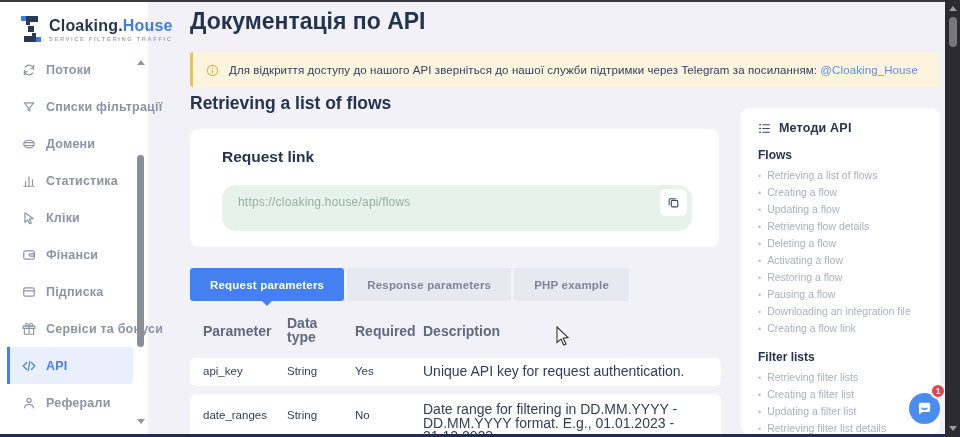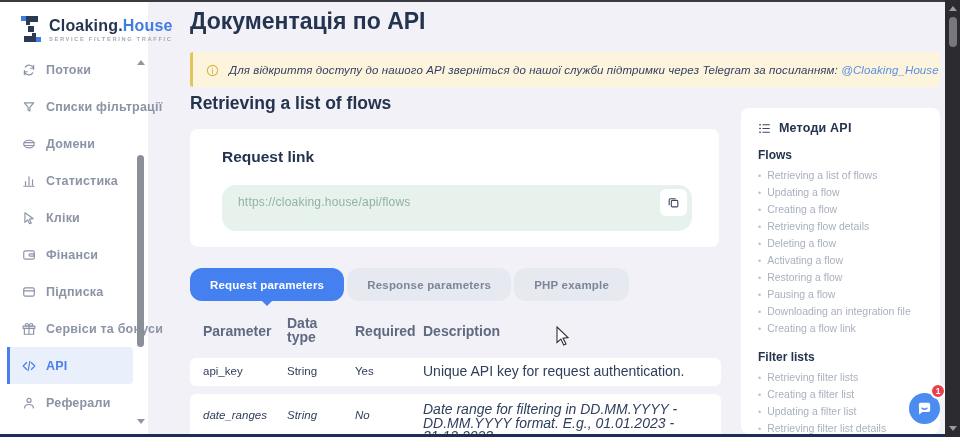--- a/index.html
+++ b/index.html
@@ -33,54 +33,54 @@
   .side-scroll .down  { bottom:10px; border-top:5px solid #8f97a5; }
   .side-scroll .thumb { position:absolute; top:153px; height:192px; left:1px; width:7px; background:#8b8f98; border-radius:4px; }
 
   
   .page-title { position:absolute; left:190px; top:8px; font-size:23px; font-weight:800; color:#24344f; }
 
   .banner { position:absolute; left:190px; top:52px; width:750px; height:35px; background:#fdf4de;
             border-left:3px solid #e2c65c; border-radius:3px; display:flex; align-items:center; padding-left:13px; }
   .info-icon { width:13px; height:13px; flex:0 0 13px; }
   .info-icon svg { width:13px; height:13px; stroke:#d6b645; fill:none; stroke-width:2; stroke-linecap:round; }
-  .banner-text { font-size:11.5px; color:#33415e; margin-left:10px; letter-spacing:.1px;font-style:italic; }
+  .banner-text { font-size:11.5px; color:#33415e; margin-left:10px; letter-spacing:.1px; }
   .banner-link { color:#5a8fe0; cursor:pointer; }
 
   .section-title { position:absolute; left:190px; top:93px; font-size:17.5px; font-weight:800; color:#24344f; }
 
   .request-card { position:absolute; left:190px; top:129px; width:529px; height:118px; background:#fff; border-radius:8px; }
   .request-card h3 { position:absolute; left:32px; top:19px; font-size:15.5px; font-weight:800; color:#24344f; }
   .url-field { position:absolute; left:32px; top:56px; width:470px; height:46px; background:#e7f2ec; border-radius:14px; }
   .url-text { position:absolute; left:16px; top:0; line-height:35px; font-size:12px; color:#93b2a1; letter-spacing:.2px; }
   .copy-btn { position:absolute; right:5px; top:4px; width:27px; height:27px; background:#fff; border:none; border-radius:6px; cursor:pointer; display:flex; align-items:center; justify-content:center; }
   .copy-btn svg { width:13px; height:13px; stroke:#39485f; fill:none; stroke-width:2; stroke-linejoin:round; }
 
   .tabs { position:absolute; left:190px; top:268px; display:flex; gap:3px; }
-  .tab { height:33px; border-radius:12px; border:none; background:#e7e9f1; color:#7d8698; font-family:inherit;
+  .tab { height:33px; border-radius:3px; border:none; background:#e7e9f1; color:#7d8698; font-family:inherit;
          font-size:11.5px; font-weight:700; padding:0 20px; cursor:pointer; position:relative; letter-spacing:.2px; }
   .tab.active { background:#4480ef; color:#fff; }
   .tab.active::after { content:""; position:absolute; left:50%; bottom:-5px; transform:translateX(-50%);
          border-left:6px solid transparent; border-right:6px solid transparent; border-top:6px solid #4480ef; }
 
   .thead { position:absolute; left:190px; top:310px; width:531px; height:38px; color:#5f6a80; font-size:14px; font-weight:600; }
   .thead .c1 { position:absolute; left:13px;  top:13px; }
   .thead .c2 { position:absolute; left:97px;  top:6px; width:40px; line-height:14px; }
   .thead .c3 { position:absolute; left:165px; top:13px; }
   .thead .c4 { position:absolute; left:233px; top:13px; }
 
   .trow { position:absolute; left:190px; width:531px; background:#fff; border-radius:6px; color:#2f3e5c; font-size:11.5px; }
   .trow .c1 { position:absolute; left:13px; }
   .trow .c2 { position:absolute; left:97px; }
   .trow .c3 { position:absolute; left:165px; }
   .trow .c4 { position:absolute; left:233px; width:292px; font-size:14px; line-height:13.5px; }
   .row-1 { top:358px; height:28px; }
   .row-1 .cell { top:7px; }
   .row-2 { top:394px; height:46px; }
-  .row-2 .cell { top:15px;font-style:italic; }
+  .row-2 .cell { top:15px; }
   .row-2 .c4 { top:9px; }
 
   
   .methods { position:absolute; left:741px; top:108px; width:199px; height:326px; background:#fff; border-radius:8px; padding:13px 17px; overflow:hidden; }
   .methods-head { display:flex; align-items:center; gap:8px; }
   .methods-head svg { width:13px; height:13px; stroke:#39485f; stroke-width:2; stroke-linecap:round; }
   .methods-title { font-size:12.5px; font-weight:800; color:#24344f; letter-spacing:.2px; }
   .msec-title { font-size:12px; font-weight:800; color:#24344f; margin-top:13px; margin-bottom:5px; }
   .mitem { font-size:10.5px; color:#a9b0be; line-height:16px; cursor:pointer; white-space:nowrap; }
   .mitem::before { content:"•"; color:#b9bfcc; margin-right:6px; font-size:9px; }
@@ -276,22 +276,22 @@
     <div class="methods-head">
       <svg viewBox="0 0 24 24" fill="none">
           <path d="M9 5h12M9 12h12M9 19h12"></path>
           <path d="M3.5 5h.5M3.5 12h.5M3.5 19h.5" stroke-width="3"></path>
         </svg>
       <span class="methods-title">Методи API</span>
     </div>
 
     <div class="msec-title">Flows</div>
     <div class="mitem">Retrieving a list of flows</div>
+    <div class="mitem">Creating a flow</div>
     <div class="mitem">Updating a flow</div>
-    <div class="mitem">Creating a flow</div>
     <div class="mitem">Retrieving flow details</div>
     <div class="mitem">Deleting a flow</div>
     <div class="mitem">Activating a flow</div>
     <div class="mitem">Restoring a flow</div>
     <div class="mitem">Pausing a flow</div>
     <div class="mitem">Downloading an integration file</div>
     <div class="mitem">Creating a flow link</div>
 
     <div class="msec-title">Filter lists</div>
     <div class="mitem">Retrieving filter lists</div>

